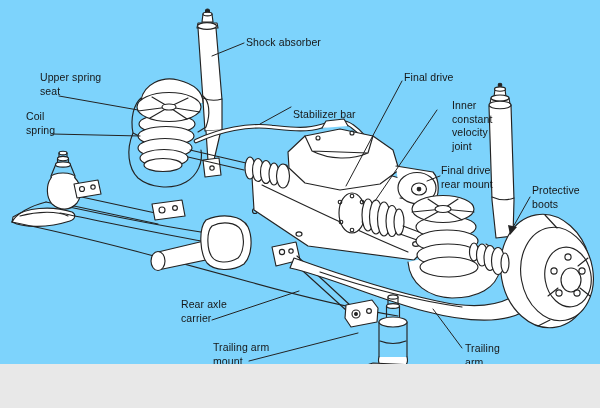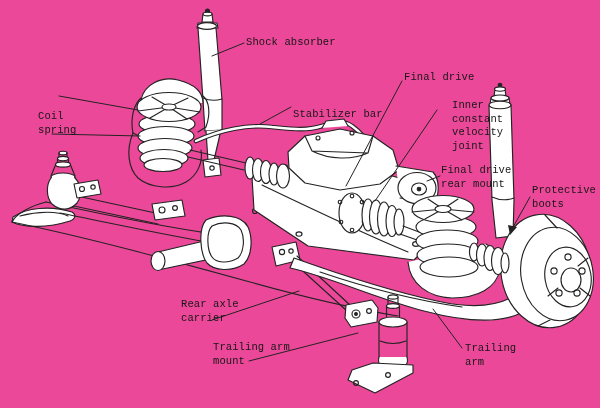--- a/index.html
+++ b/index.html
@@ -1,18 +1,18 @@
 <!DOCTYPE html>
 <html><head>
 <meta charset="utf-8">
 <style>
   html,body { margin:0; padding:0; background:#e8e8e8; }
   .stage {
-    position:relative; width:600px; height:408px; background:#ec4899;
-    font-family:Liberation Mono, monospace; overflow:hidden;
+    position:relative; width:600px; height:364px; background:#7dd3fc;
+    font-family:Liberation Sans, sans-serif; overflow:hidden;
   }
   .stage svg { position:absolute; left:0; top:0; }
   .label {
     position:absolute; font-size:10.5px; line-height:13.5px; color:#161616;
     white-space:pre-line; letter-spacing:.1px;
   }
 </style>
 </head>
 <body>
 
@@ -214,21 +214,23 @@
     <line x1="440" y1="176" x2="427" y2="181"></line>
     <line x1="530" y1="197" x2="512" y2="229"></line>
     <polygon points="510,235 517,227 508,225" fill="#232323" stroke="none"></polygon>
     <line x1="212" y1="320" x2="299" y2="291"></line>
     <line x1="249" y1="361" x2="358" y2="333"></line>
     <line x1="462" y1="348" x2="433" y2="309"></line>
   </g>
 </svg>
 
   <div class="label" style="left:246px; top:36px;">Shock absorber</div>
-  <div class="label" style="left:38px;  top:110px;">Coil
+  <div class="label" style="left:40px;  top:71px;">Upper spring
+seat</div>
+  <div class="label" style="left:26px;  top:110px;">Coil
 spring</div>
   <div class="label" style="left:293px; top:108px;">Stabilizer bar</div>
   <div class="label" style="left:404px; top:71px;">Final drive</div>
   <div class="label" style="left:452px; top:99px;">Inner
 constant
 velocity
 joint</div>
   <div class="label" style="left:441px; top:164px;">Final drive
 rear mount</div>
   <div class="label" style="left:532px; top:184px;">Protective

